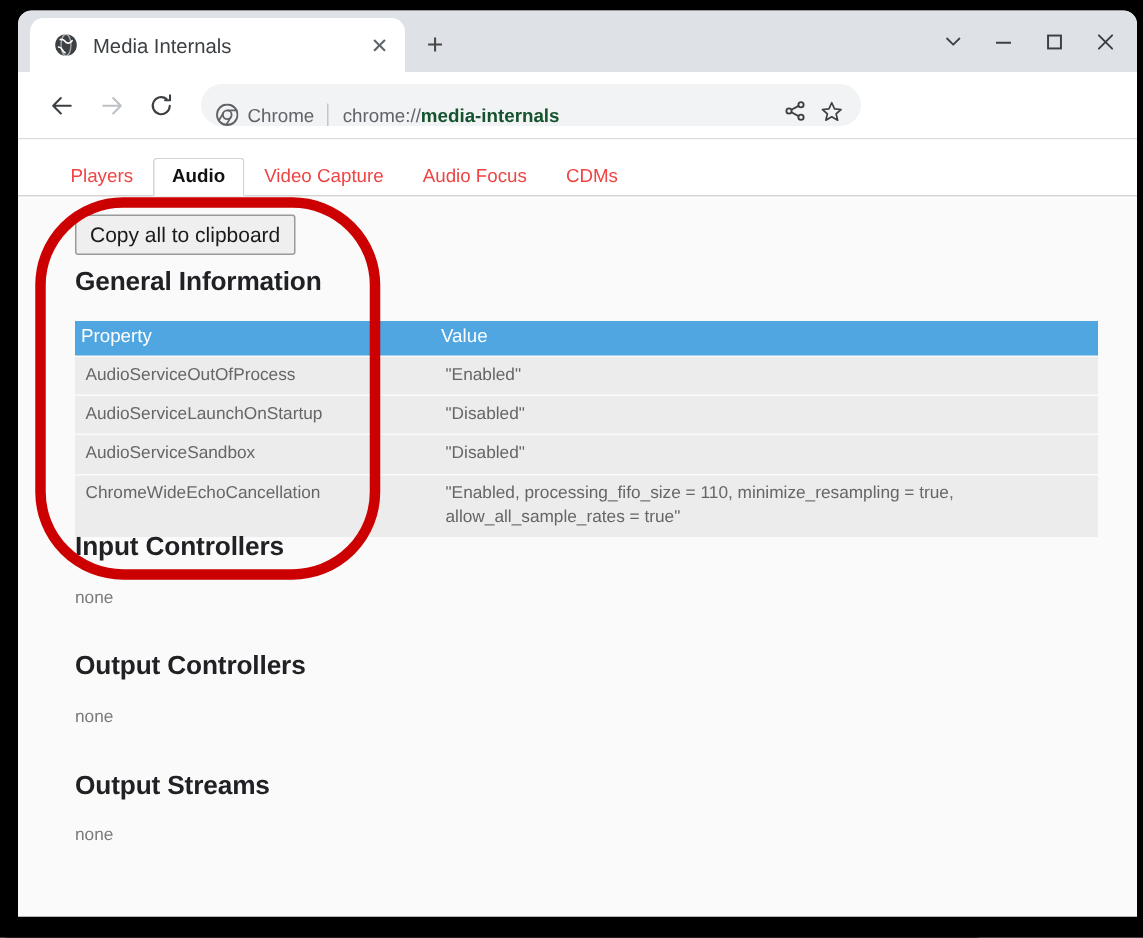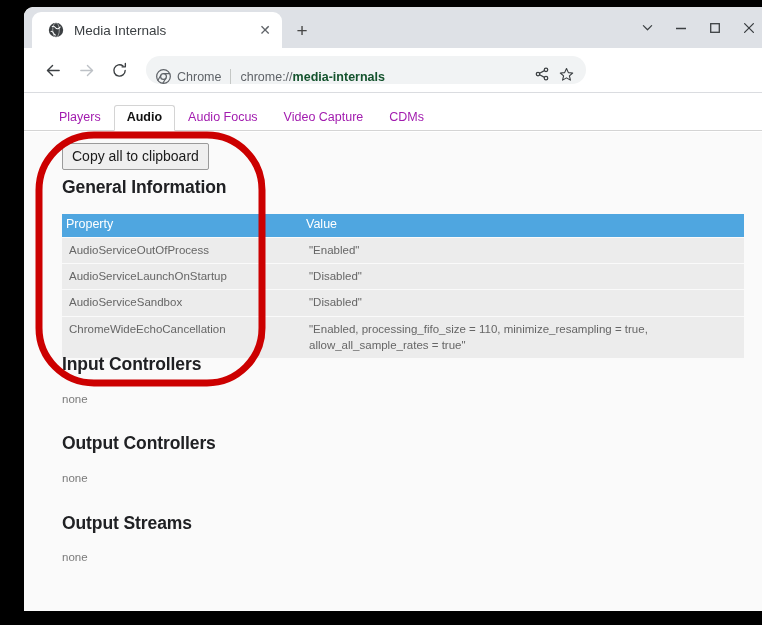--- a/index.html
+++ b/index.html
@@ -10,21 +10,21 @@
   body {
     width: 762px;
     height: 625px;
     overflow: hidden;
     font-family: "Liberation Sans", sans-serif;
   }
 
   
   #frame {
     position: absolute;
-    left: 16px; top: 0;
+    left: 4px; top: 0;
     width: 648px; height: 625px;
     background: #000000;
   }
 
   
   #window {
     position: absolute;
     left: 8px; top: 7px;
     width: 746px; height: 604px;
     background: #ffffff;
@@ -181,21 +181,21 @@
     right: 0;
     height: 26px;
     border-bottom: 1px solid #d4d4d4;
     display: flex;
     align-items: flex-end;
     padding-left: 22px;
     box-sizing: border-box;
   }
   .mi-tab {
     font-size: 12.5px;
-    color: #a21caf;
+    color: #ef4444;
     padding: 4px 12px 5px 12px;
     line-height: 1.2;
     position: relative;
     top: 1px;
     border: 1px solid transparent;
     white-space: nowrap;
   }
   .mi-tab.active {
     color: #111111;
     font-weight: bold;
@@ -379,22 +379,22 @@
         </div>
       </div>
     </div>
 
     <div id="page">
       <div id="content-inner">
 
         <div id="mi-tabs">
           <div class="mi-tab">Players</div>
           <div class="mi-tab active">Audio</div>
+          <div class="mi-tab">Video Capture</div>
           <div class="mi-tab">Audio Focus</div>
-          <div class="mi-tab">Video Capture</div>
           <div class="mi-tab">CDMs</div>
         </div>
 
         <div id="mi-body">
 
           <button id="copy-btn">Copy all to clipboard</button>
 
           <div class="sec-head" id="h-general">General Information</div>
 
           <table id="gi-table">

